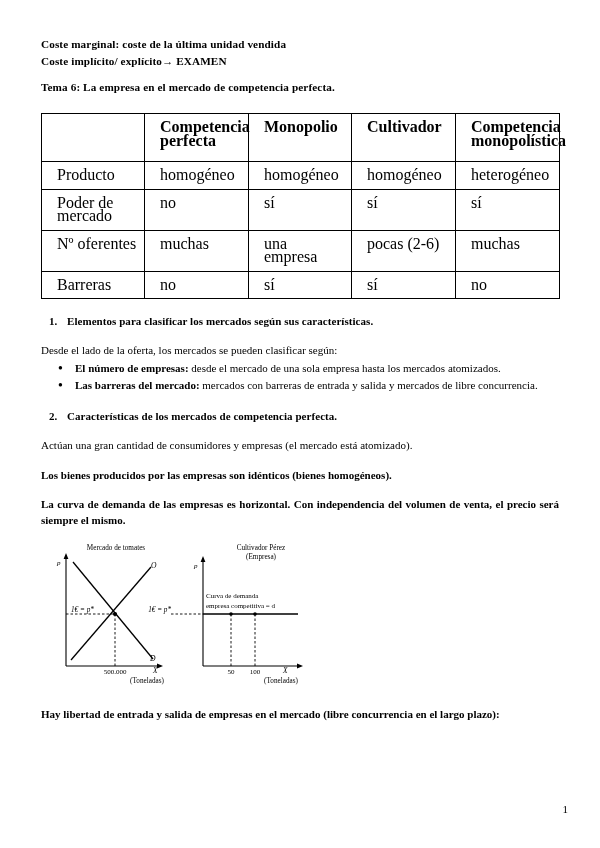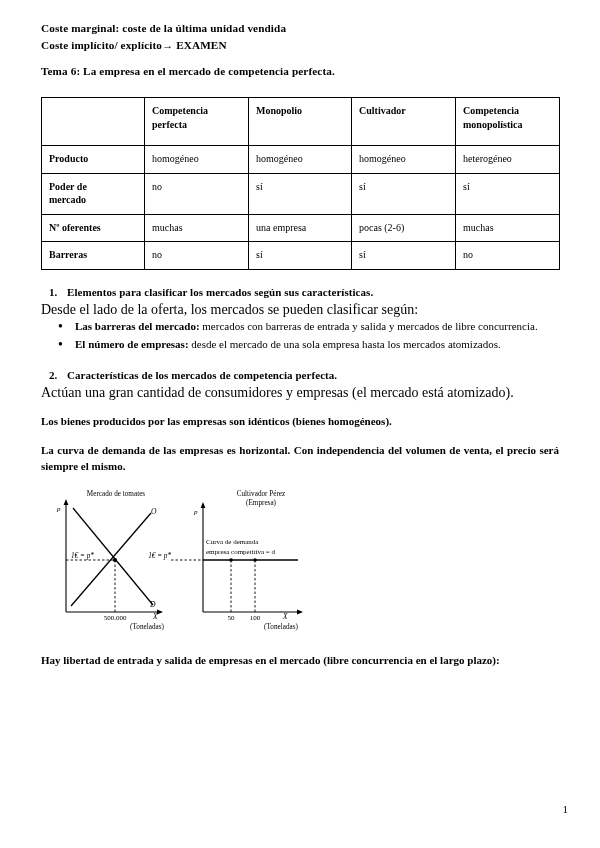--- a/index.html
+++ b/index.html
@@ -18,21 +18,21 @@
   .page {
     position: relative;
     width: 600px;
     height: 848px;
     padding: 0;
     box-sizing: border-box;
   }
   .content {
     position: absolute;
     left: 41px;
-    top: 20px;
+    top: 36px;
     width: 518px;
   }
   .hdr-line {
     font-weight: bold;
     font-size: 11.2px;
     line-height: 17px;
     letter-spacing: 0.01em;
   }
   .tema {
     font-weight: bold;
@@ -44,27 +44,27 @@
 
   
   table.market-table {
     border-collapse: collapse;
     width: 518px;
     margin-top: 17px;
     table-layout: fixed;
   }
   table.market-table td {
     border: 1.1px solid #000;
-    padding: 6px 7px 7px 7px;
-    font-size: 10px;
+    padding: 6px 7px 7px 15px;
+    font-size: 16px;
     line-height: 13.5px;
     vertical-align: top;
   }
   table.market-table td.rowhead {
-    font-weight: bold;
+    font-weight: normal;
   }
   table.market-table td.colhead {
     font-weight: bold;
   }
   table.market-table tr.head td {
     height: 34px;
   }
   .col0 { width: 103px; }
   .col1 { width: 104px; }
   .col2 { width: 103px; }
@@ -82,24 +82,24 @@
     padding-left: 26px;
     position: relative;
     letter-spacing: 0.005em;
   }
   .sec-title .num {
     position: absolute;
     left: 8px;
     top: 0;
   }
   .body-line {
-    font-size: 14px;
+    font-size: 11px;
     line-height: 15.5px;
     text-align: justify;
-    margin-top: 2px;
+    margin-top: 14px;
   }
   .para {
     font-size: 11px;
     line-height: 16px;
     text-align: justify;
     margin-top: 13px;
     font-weight: bold;
   }
   ul.bullets {
     list-style: none;
@@ -206,22 +206,22 @@
         </tr>
       </tbody>
     </table>
 
     <div class="section">
       <div class="sec-title">
         <span class="num">1.</span><span>Elementos para clasificar los mercados según sus características.</span>
       </div>
       <div class="body-line">Desde el lado de la oferta, los mercados se pueden clasificar según:</div>
       <ul class="bullets">
+        <li><b>El número de empresas:</b><span> desde el mercado de una sola empresa hasta los mercados atomizados.</span></li>
         <li><b>Las barreras del mercado:</b><span> mercados con barreras de entrada y salida y mercados de libre concurrencia.</span></li>
-        <li><b>El número de empresas:</b><span> desde el mercado de una sola empresa hasta los mercados atomizados.</span></li>
       </ul>
     </div>
 
     <div class="section">
       <div class="sec-title">
         <span class="num">2.</span><span>Características de los mercados de competencia perfecta.</span>
       </div>
       <div class="body-line">Actúan una gran cantidad de consumidores y empresas (el mercado está atomizado).</div>
       <div class="para">Los bienes producidos por las empresas son idénticos (bienes homogéneos).</div>
       <div class="para">La curva de demanda de las empresas es horizontal. Con independencia del volumen de venta, el precio será siempre el mismo.</div>

